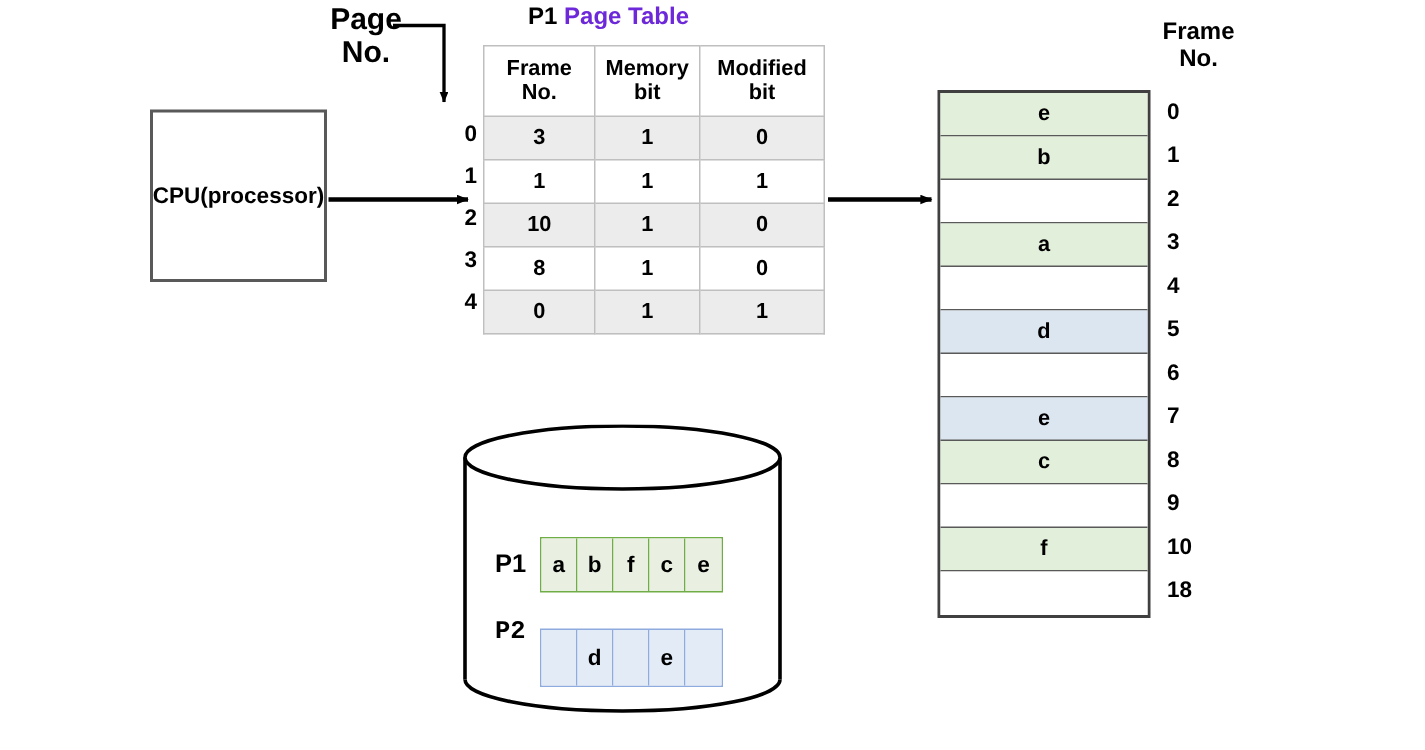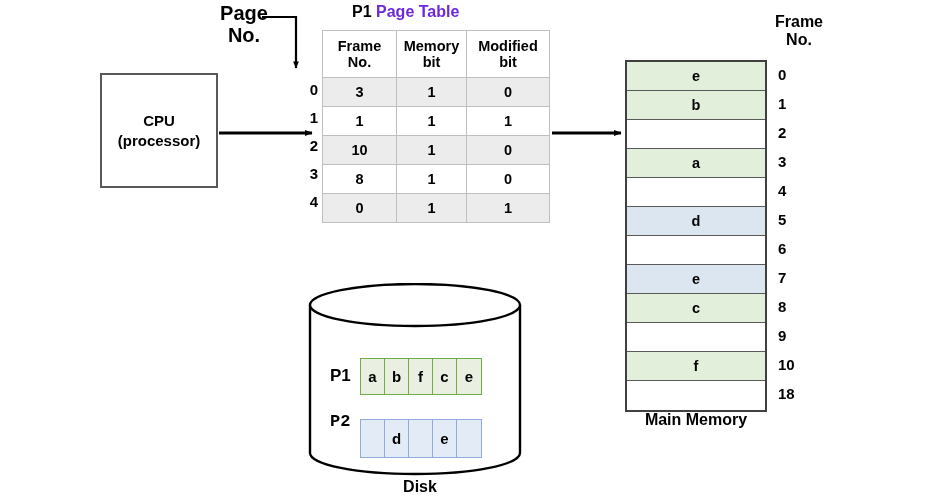--- a/index.html
+++ b/index.html
@@ -30,21 +30,21 @@
   }
 
   
   #cpu-box {
     left: 100px;  top: 73px;
     width: 118px; height: 115px;
     border: 2px solid #595959;
     background: #ffffff;
     box-sizing: border-box;
     display: flex;
-    flex-direction: column;
+    flex-direction: row;
     align-items: center;
     justify-content: center;
   }
   #cpu-box .cpu-line { font-size: 15px; font-weight: bold; line-height: 1.3; }
 
   
   #page-table {
     left: 322px; top: 30px;
     border-collapse: collapse;
     table-layout: fixed;
@@ -181,23 +181,21 @@
 <div id="canvas">
 
   <div class="lbl" id="page-no-title">Page
 No.</div>
 
   <div class="lbl" id="page-table-title"><span class="p1">P1</span> <span class="red">Page Table</span></div>
 
   <div class="lbl" id="frame-no-title">Frame
 No.</div>
 
-  <div class="lbl" id="main-mem-title">Main Memory</div>
-
-  <div class="lbl" id="disk-title">Disk</div>
+
 
   <div class="abs" id="cpu-box">
     <div class="cpu-line">CPU</div>
     <div class="cpu-line">(processor)</div>
   </div>
 
   <div class="abs" id="page-no-col">
       <div class="pn">0</div>
       <div class="pn">1</div>
       <div class="pn">2</div>

